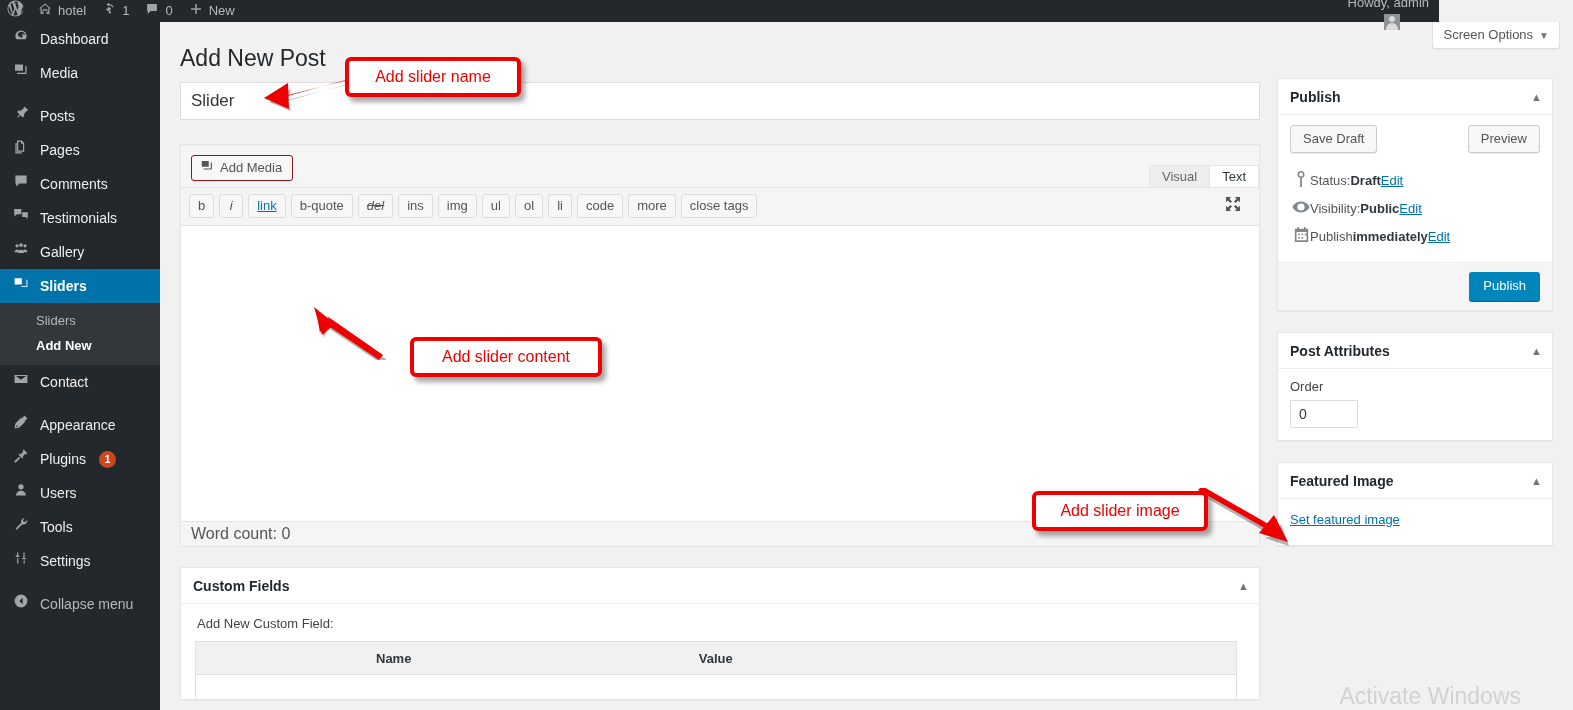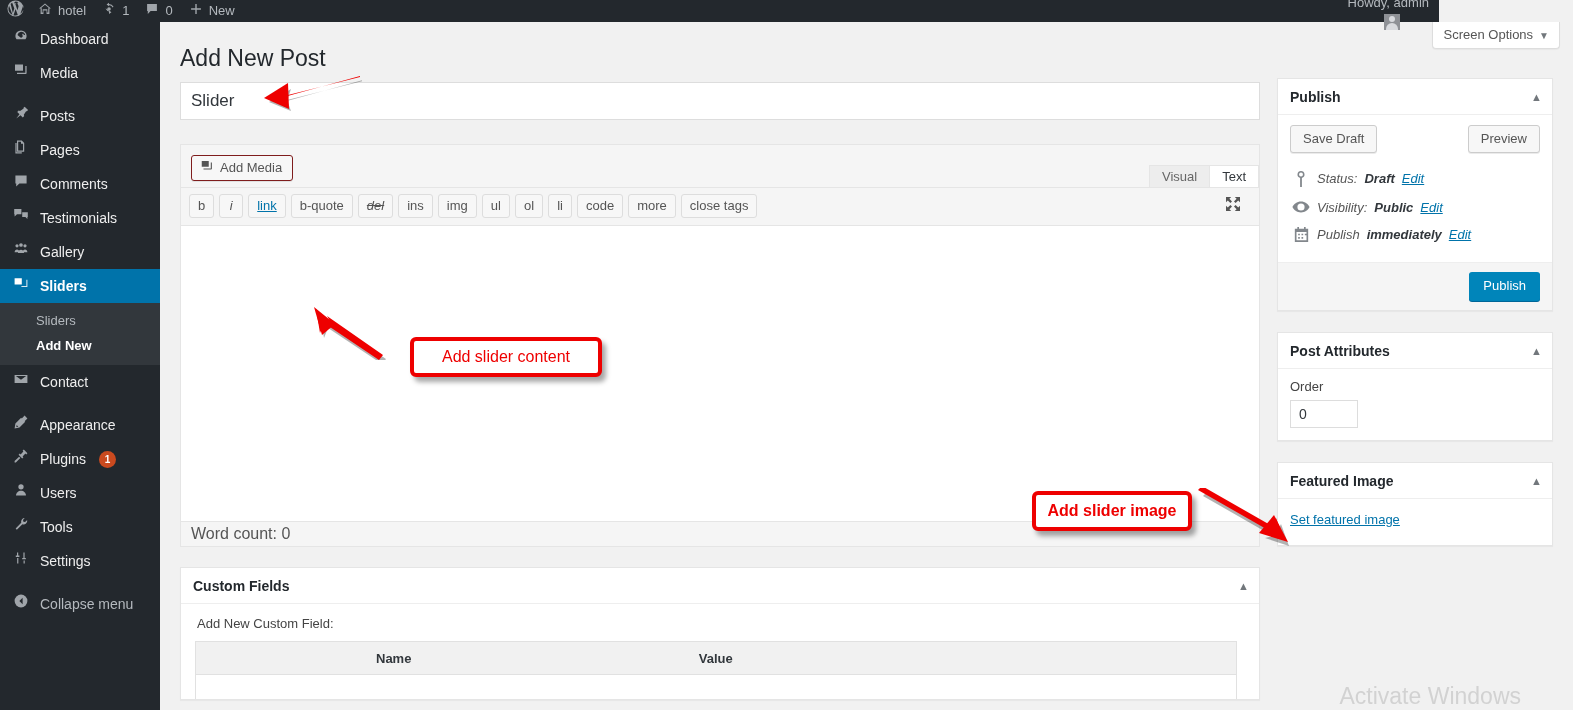--- a/index.html
+++ b/index.html
@@ -150,21 +150,21 @@
   .btn {
     background: #f7f7f7; border: 1px solid #ccc; border-radius: 3px;
     font-size: 13px; color: #555; height: 28px; line-height: 26px; padding: 0 12px;
     box-shadow: 0 1px 0 rgba(0,0,0,.08);
   }
   .btn-primary {
     background: #0085ba; border-color: #0073aa; color: #fff;
     height: 29px; line-height: 27px; padding: 0 14px; border-radius: 3px;
     font-size: 13px; box-shadow: 0 1px 0 #006799;
   }
-  .misc-row { display: flex; align-items: flex-start; gap: 7px; font-size: 13px; color: #555; padding: 5px 0 5px 2px; font-style: italic; }
+  .misc-row { display: flex; align-items: center; gap: 0; font-size: 13px; color: #555; padding: 5px 0 5px 2px; }
   .misc-row .m-icon { width: 18px; text-align: center; color: #82878c; font-size: 15px; flex: none; }
   .misc-row b { color: #32373c; }
   .link { color: #0073aa; text-decoration: underline; }
   .pub-footer {
     border-top: 1px solid #eee; background: #f5f5f5; padding: 9px 12px;
     display: flex; justify-content: flex-end;
   }
   .order-label { font-size: 13px; color: #444; margin-bottom: 6px; }
   .order-input {
     width: 68px; height: 28px; border: 1px solid #ddd; background: #fff;
@@ -535,38 +535,39 @@
         </div>
         <div class="pb-body" style="padding:13px 12px 18px 12px;">
           <span class="link">Set featured image</span>
         </div>
       </div>
     </div>
 
     <div class="watermark">Activate Windows</div>
   </div>
 
+  <div class="anno" style="left:345px; top:57px; width:176px; height:40px;">Add slider name</div>
   <svg class="arrow" style="left:252px; top:72px;" width="110" height="48" viewBox="0 0 110 48">
     <g transform="translate(2,2)">
       <path d="M106 2 L30 23 L34 11 L12 24 L34 33 L30 22 L106 3 Z" fill="rgba(0,0,0,.30)" transform="translate(3,4)"></path>
       <path d="M106 2 L30 23 L34 11 L12 24 L34 33 L30 22 L106 3 Z" fill="#ee0000"></path>
       <polygon points="34,9 10,24 35,35" fill="#ee0000"></polygon>
     </g>
   </svg>
 
   <div class="anno" style="left:410px; top:337px; width:192px; height:40px;">Add slider content</div>
   <svg class="arrow" style="left:305px; top:300px;" width="110" height="60" viewBox="0 0 110 60">
     <g>
       <path d="M78 55 L24 18 L30 28 L12 10 L16 34 L20 24 L74 60 Z" fill="rgba(0,0,0,.30)" transform="translate(3,4)"></path>
       <path d="M78 55 L22 16 L28 26 L11 9 L15 33 L19 23 L74 60 Z" fill="#ee0000"></path>
       <polygon points="9,7 17,35 30,24" fill="#ee0000"></polygon>
     </g>
   </svg>
 
-  <div class="anno" style="left:1032px; top:491px; width:160px; height:40px;font-weight:bold;">Add slider image</div>
+  <div class="anno" style="left:1032px; top:491px; width:176px; height:40px;">Add slider image</div>
   <svg class="arrow" style="left:1196px; top:488px;" width="110" height="62" viewBox="0 0 110 62">
     <g>
       <path d="M4 4 L74 44 L66 46 L90 54 L82 32 L78 40 L8 0 Z" fill="rgba(0,0,0,.30)" transform="translate(3,4)"></path>
       <path d="M2 2 L72 42 L64 44 L88 52 L80 30 L76 38 L6 -2 Z" fill="#ee0000"></path>
       <polygon points="92,54 78,27 63,45" fill="#ee0000"></polygon>
     </g>
   </svg>
 
 </div>
 

